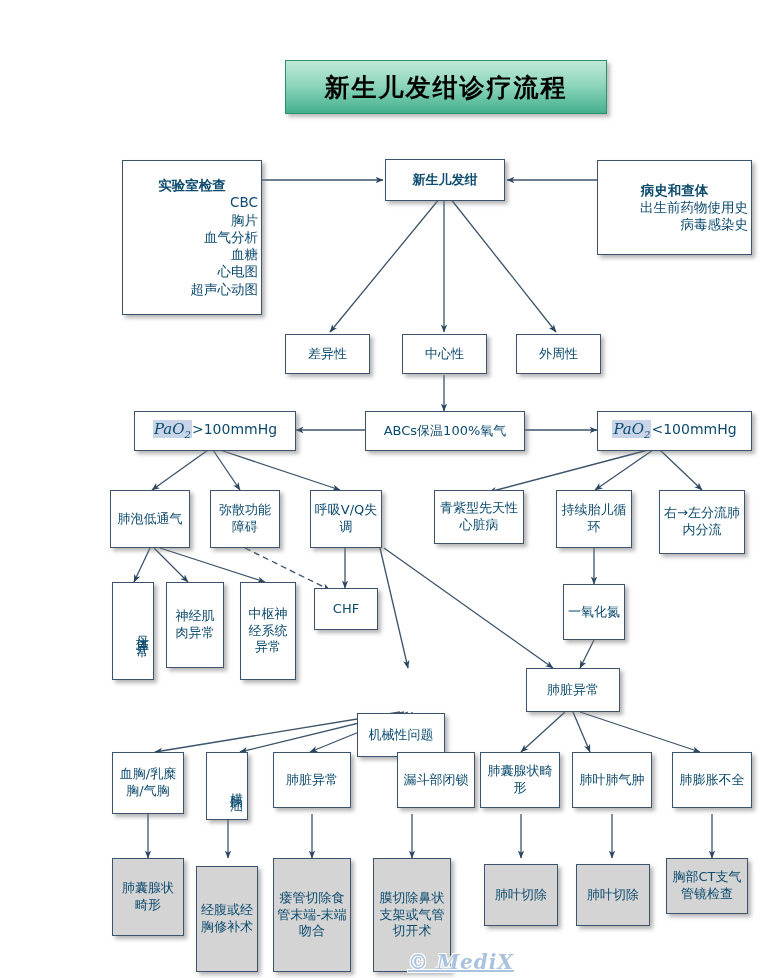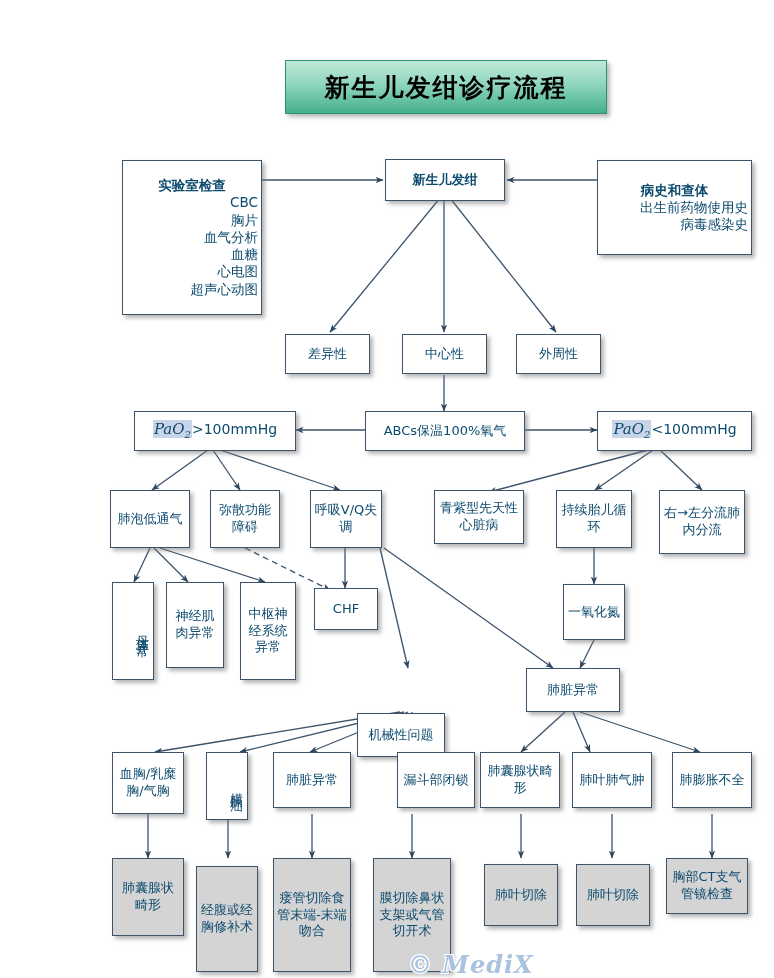--- a/index.html
+++ b/index.html
@@ -51,26 +51,27 @@
 
   .vert { writing-mode: vertical-rl; text-orientation: upright; letter-spacing: 3px; }
 
   .pao { font-family: "DejaVu Serif", "Liberation Serif", serif; font-style: italic;
          background: #c8d4e8; padding: 0 1px; font-size: 15px; }
   .pao sub { font-size: 10px; }
   .paorest { font-size: 14px; font-family: "DejaVu Sans", sans-serif; }
 
   .watermark {
     position: absolute; left: 408px; top: 950px;
-    font-size: 24px; font-weight: bold; font-style: italic;
+    font-size: 20px; font-weight: bold; font-style: italic;
     font-family: "DejaVu Serif", "Liberation Serif", serif;
     color: #a9c2de;
     text-shadow: 1px 1px 0 #ffffff, -1px -1px 0 #ffffff, 1px -1px 0 #fff, -1px 1px 0 #fff;
     letter-spacing: 1px;
     z-index: 6;
+    text-decoration: underline;
   }
 </style>
 </head>
 <body>
 
 <div id="canvas">
 
   <svg class="edges" viewBox="0 0 774 978">
     <defs>
       <marker id="ah" markerWidth="9" markerHeight="9" refX="7.5" refY="3.2" orient="auto" markerUnits="userSpaceOnUse">

